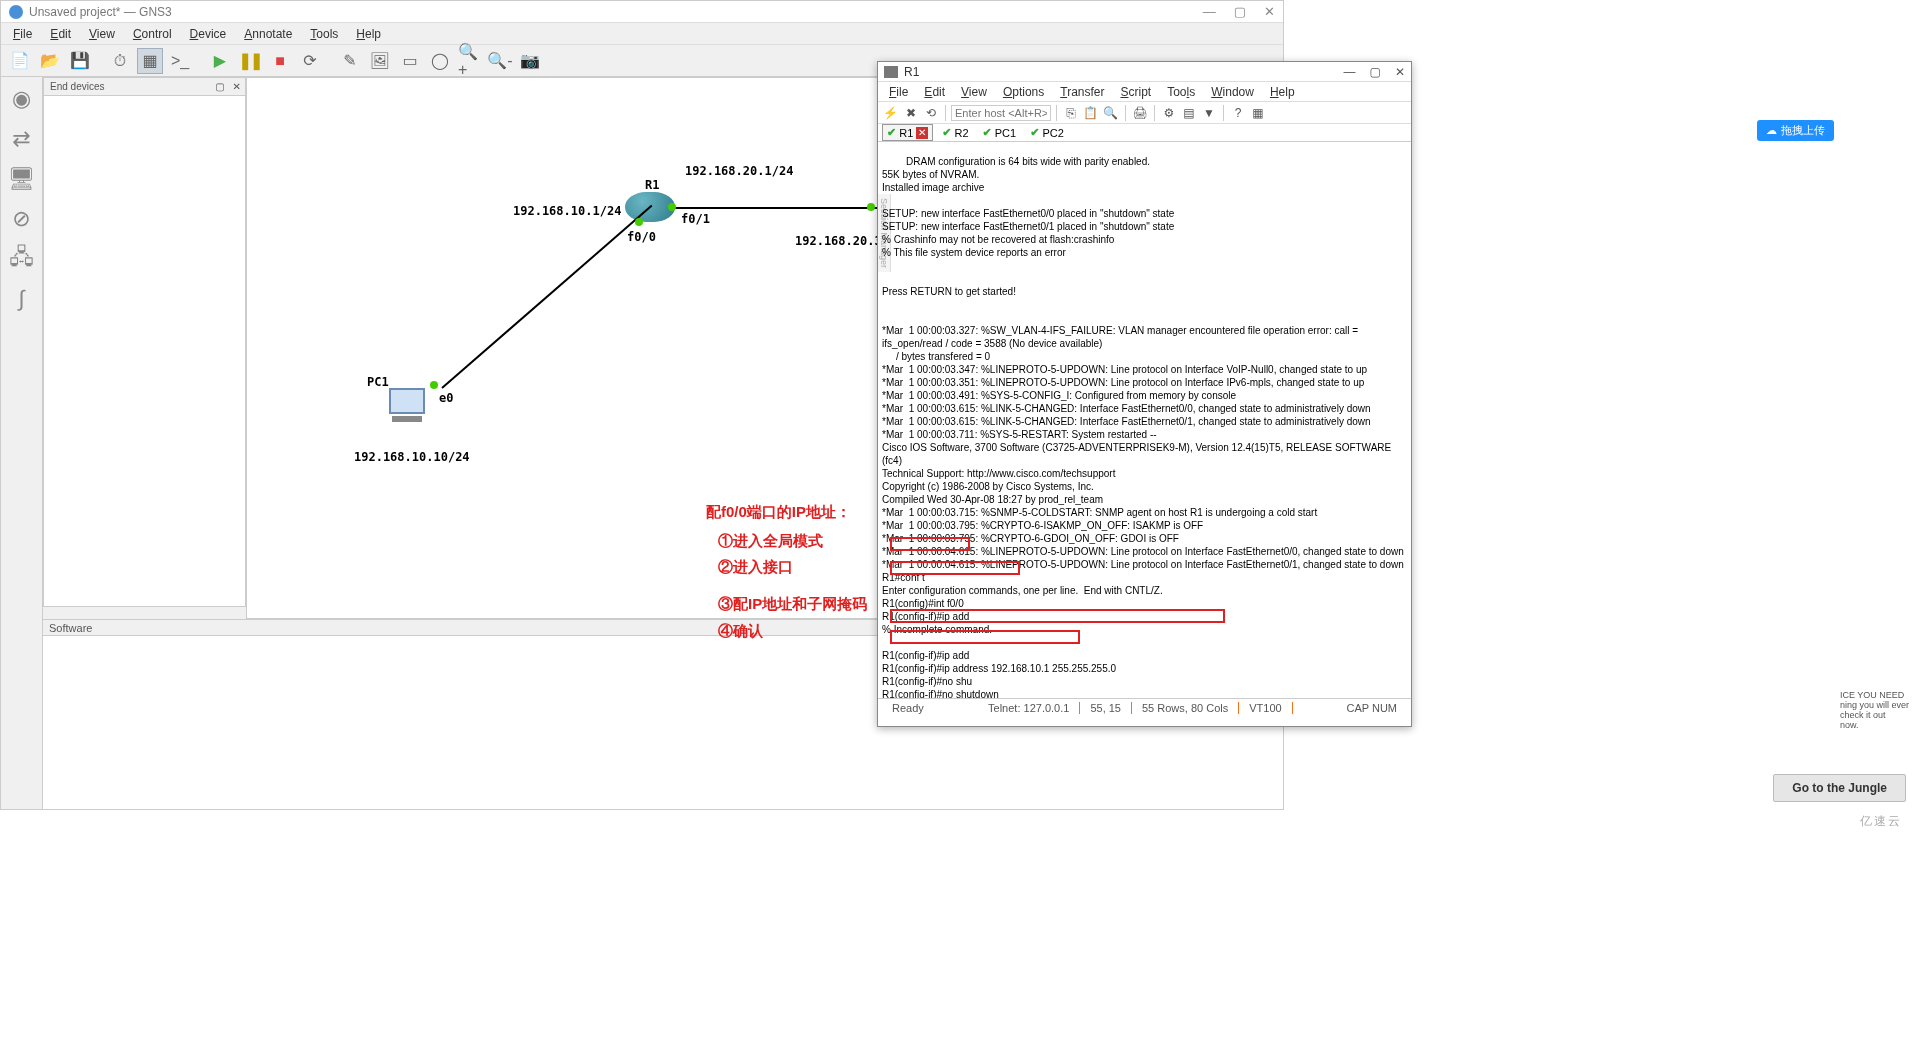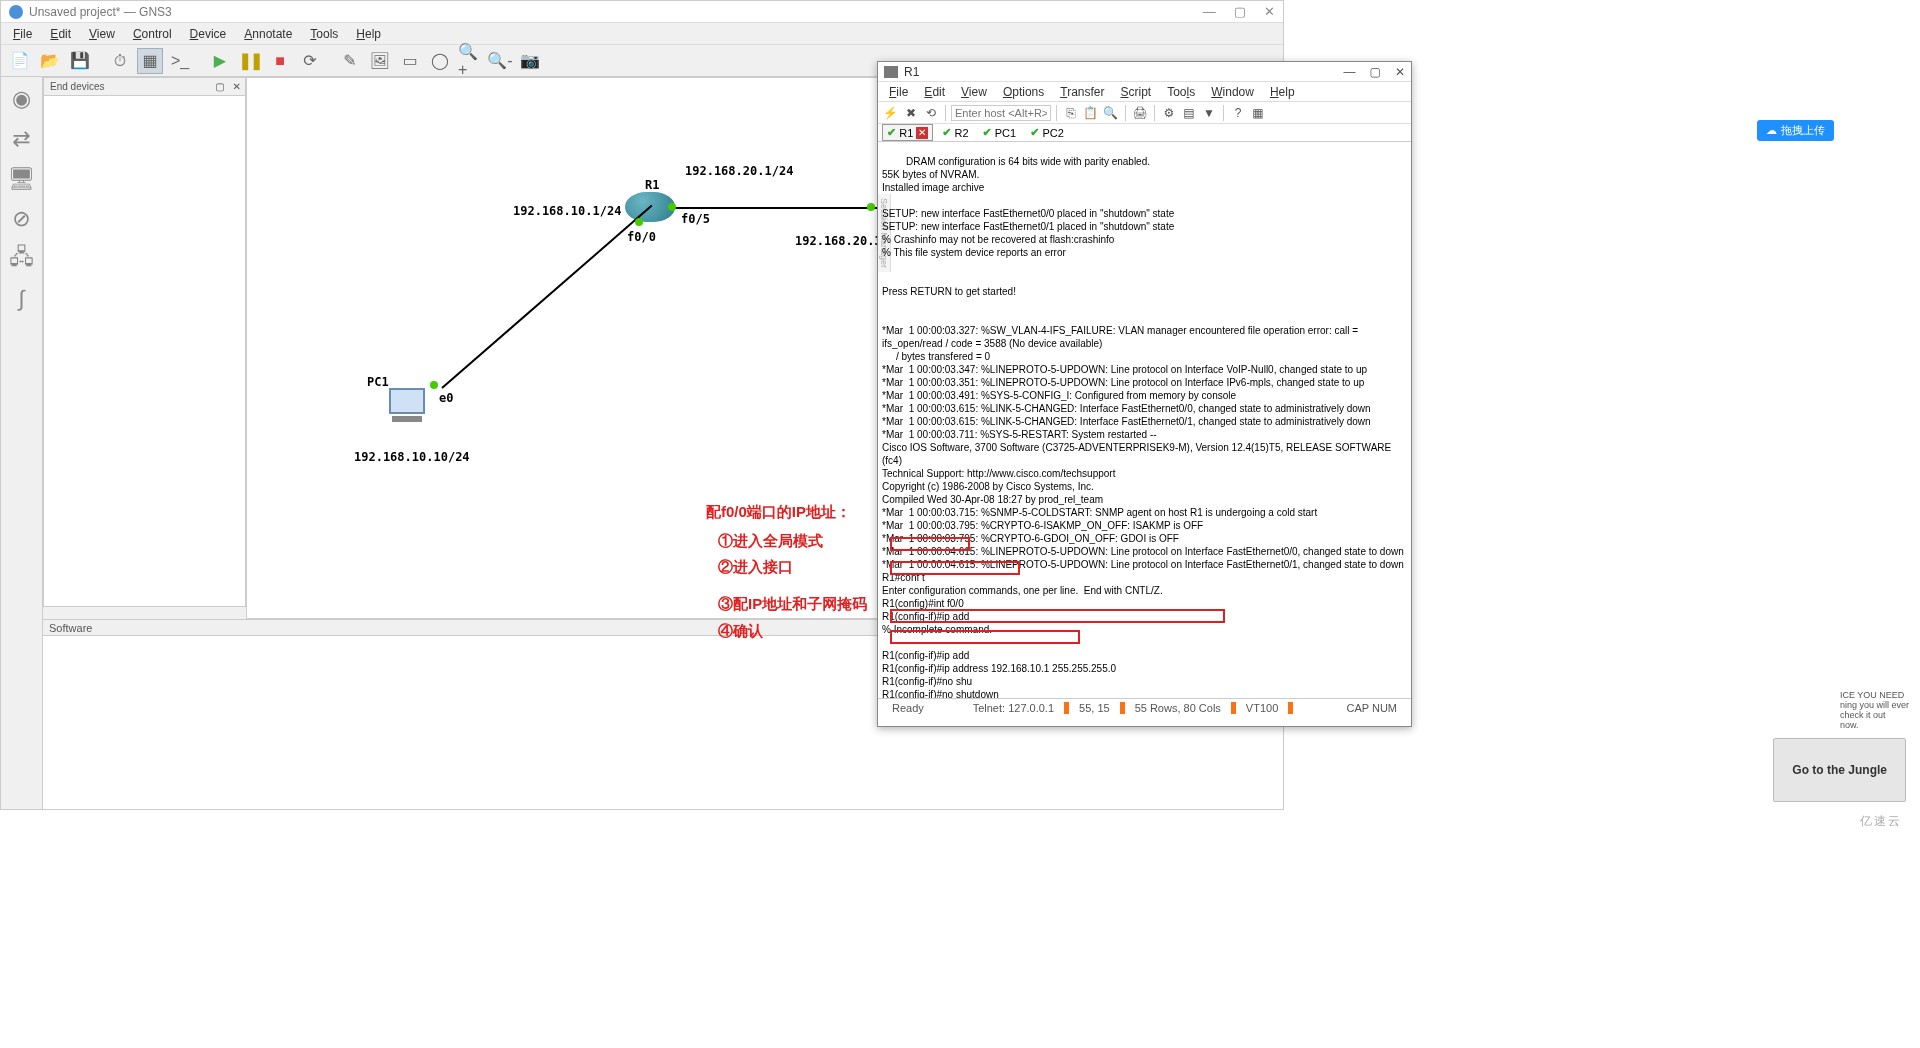--- a/index.html
+++ b/index.html
@@ -54,25 +54,25 @@
 .r1-tb-btn { width: 18px; height: 18px; display: flex; align-items: center; justify-content: center; color: #555; font-size: 12px; }
 .r1-tb-sep { width: 1px; height: 16px; background: #ccc; margin: 0 3px; }
 .r1-host-input { flex: 1; max-width: 100px; border: 1px solid #ccc; font-size: 11px; padding: 1px 3px; color: #999; }
 .r1-tabs { height: 18px; display: flex; align-items: center; padding: 0 4px; gap: 4px; border-bottom: 1px solid #ccc; font-size: 11px; }
 .tab { display: flex; align-items: center; gap: 3px; padding: 1px 4px; border: 1px solid transparent; }
 .tab.active { border: 1px solid #999; background: #f4f4f4; }
 .chk { color: #3a3; font-weight: bold; font-size: 11px; }
 .tab-close { background: #c33; color: #fff; width: 12px; height: 12px; font-size: 10px; text-align: center; line-height: 12px; }
 .r1-output { position: relative; height: 556px; overflow: hidden; padding: 2px 4px; font: 10px/12px "Courier New", monospace; color: #000; white-space: pre-wrap; }
 .r1-status { height: 18px; border-top: 1px solid #ccc; display: flex; align-items: center; font-size: 11px; padding: 0 4px; color: #555; }
-.r1-status span { padding: 0 10px; border-right: 5px solid #f97316; }
+.r1-status span { padding: 0 10px; border-right: 1px solid #f97316; }
 .r1-status span:last-child { border-right: none; text-align: right; }
 .redbox { position: absolute; border: 2px solid #e02020; background: transparent; }
 .right-snippet { position: absolute; top: 690px; right: 8px; width: 72px; font-size: 9px; color: #555; }
-.jungle-btn { position: absolute; bottom: 246px; right: 14px; background: #e6e6e6; border: 1px solid #bbb; padding: 24px 18px; font-size: 12px; font-weight: bold; color: #333; border-radius: 2px; }
+.jungle-btn { position: absolute; bottom: 246px; right: 14px; background: #e6e6e6; border: 1px solid #bbb; padding: 6px 18px; font-size: 12px; font-weight: bold; color: #333; border-radius: 2px; }
 .upload-btn { position: absolute; top: 120px; right: 86px; background: #1e90ff; color: #fff; font-size: 11px; padding: 3px 9px; border-radius: 3px; display:flex; align-items:center; gap:4px; }
 .watermark { position: absolute; bottom: 218px; right: 18px; font-size: 12px; color: #aaa; letter-spacing: 2px; }
 .session-mgr { position:absolute; left:0; top:132px; writing-mode: vertical-lr; font-size:9px; color:#aaa; padding:4px 1px; background:#f4f4f4; border-right:1px solid #ddd; }
 </style>
 </head>
 <body>
 
 <div class="gns3-window">
   <div class="titlebar">
     <div class="titlebar-icon"></div>
@@ -135,21 +135,21 @@
     </div>
   </div>
 
   <div class="canvas">
 
     <div class="topo-label" style="left:398px; top:100px;">R1</div>
     <div class="router-node" style="left:378px; top:114px;"></div>
     <div class="topo-label" style="left:266px; top:126px;">192.168.10.1/24</div>
     <div class="topo-label" style="left:438px; top:86px;">192.168.20.1/24</div>
     <div class="topo-label" style="left:548px; top:156px;">192.168.20.3/24</div>
-    <div class="topo-label" style="left:434px; top:134px;">f0/5</div>
+    <div class="topo-label" style="left:434px; top:134px;">f0/1</div>
     <div class="topo-label" style="left:380px; top:152px;">f0/0</div>
 
     <div class="link" style="left:425px; top:129px; width:210px; transform:rotate(0deg);"></div>
     <div class="dot" style="left:421px; top:125px;"></div>
     <div class="dot" style="left:620px; top:125px;"></div>
 
     <div class="link" style="left:195px; top:309px; width:278px; transform:rotate(-41deg);"></div>
     <div class="dot" style="left:388px; top:140px;"></div>
     <div class="dot" style="left:183px; top:303px;"></div>
 

